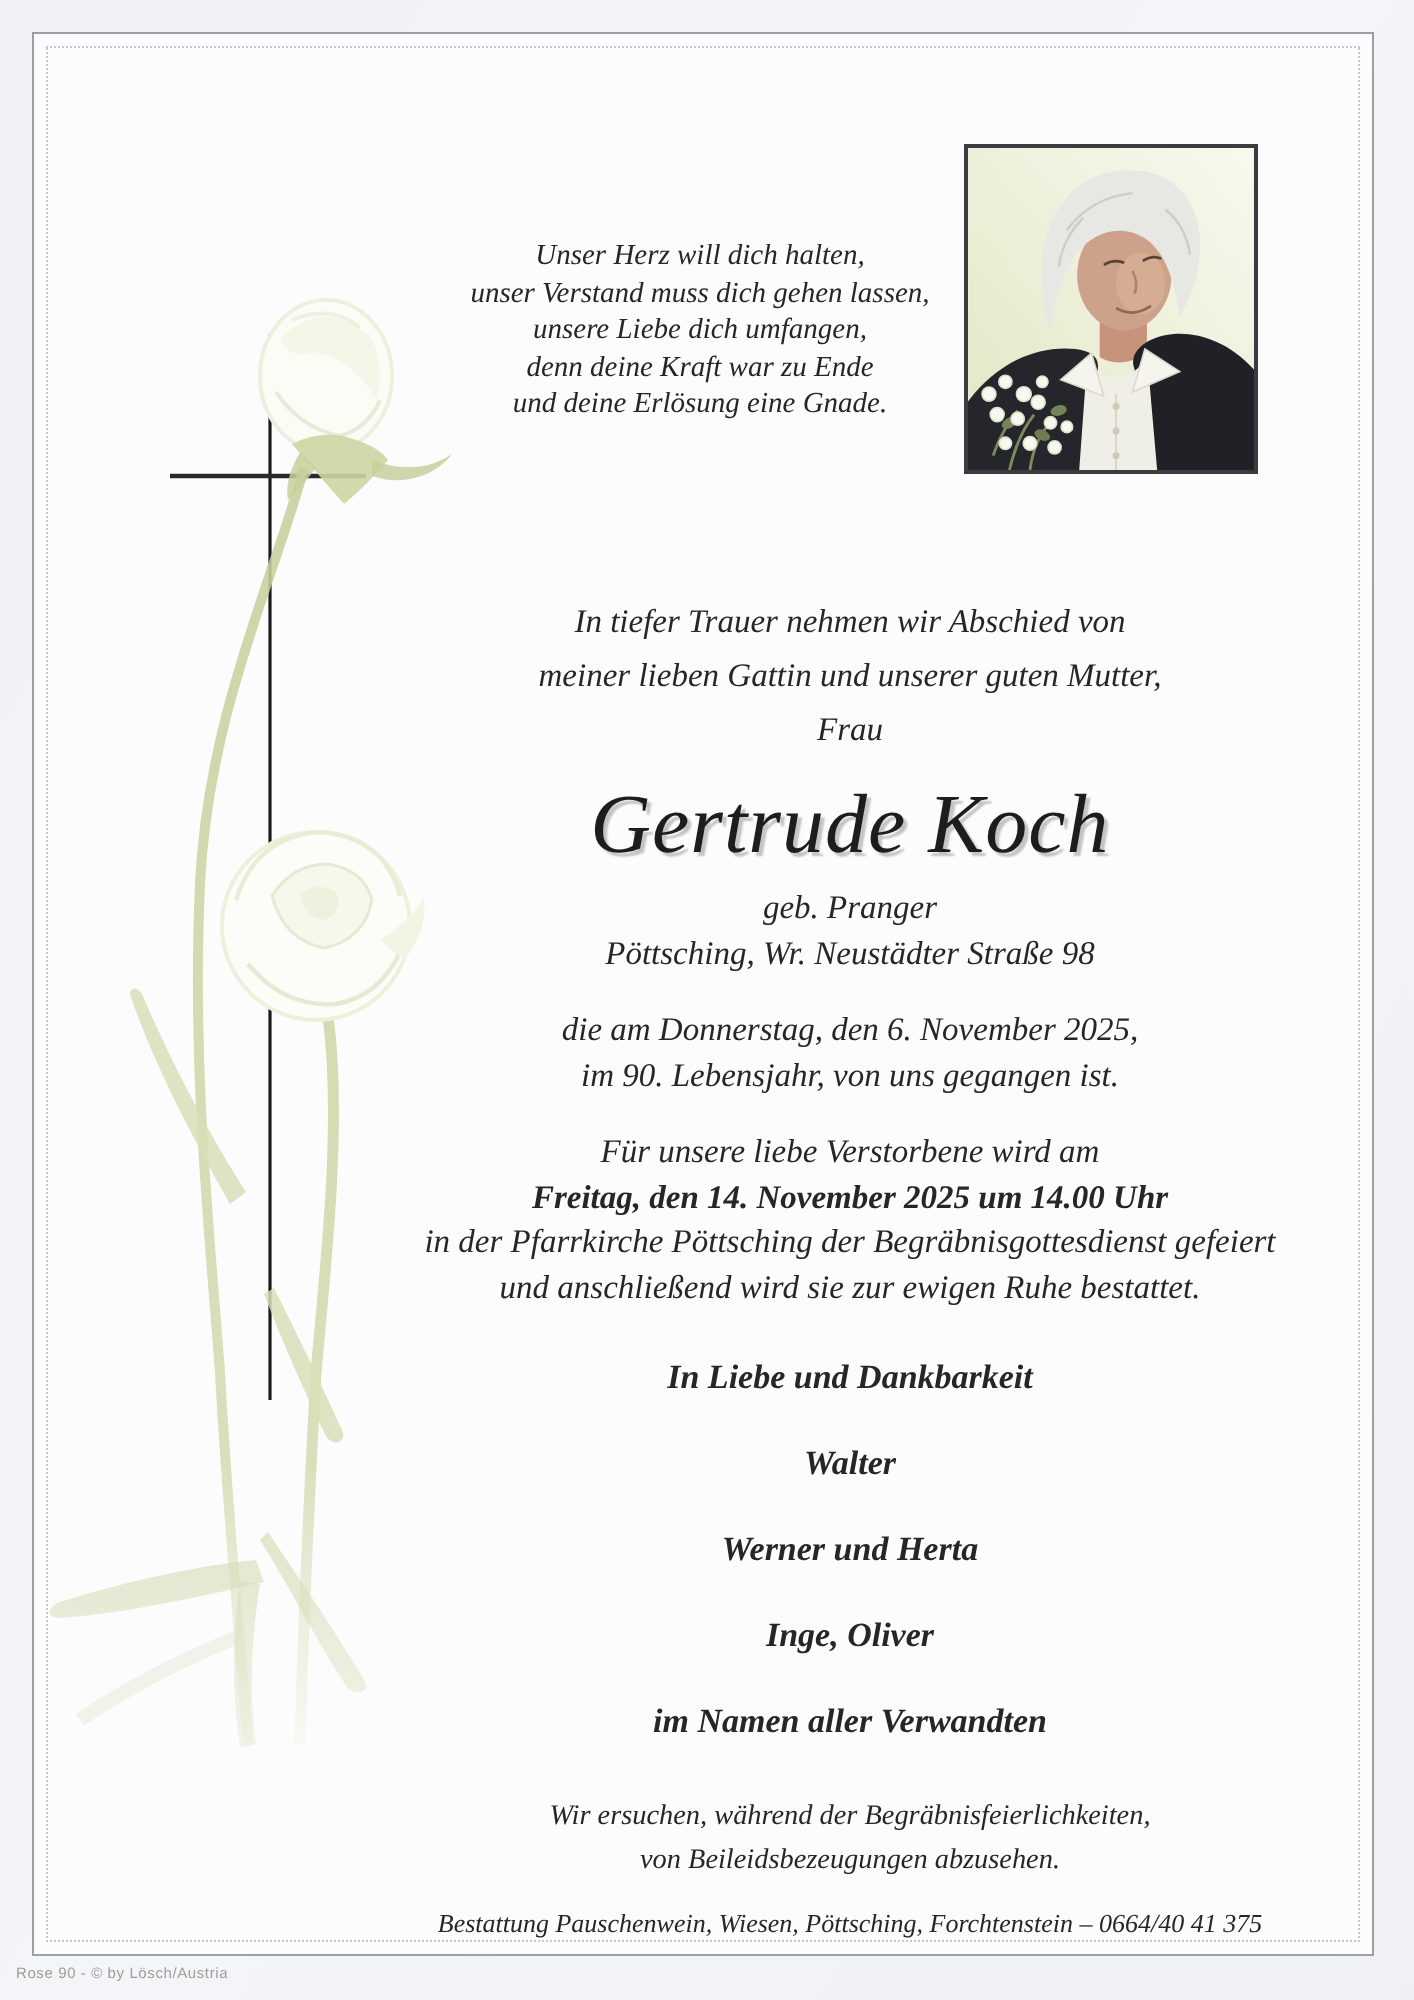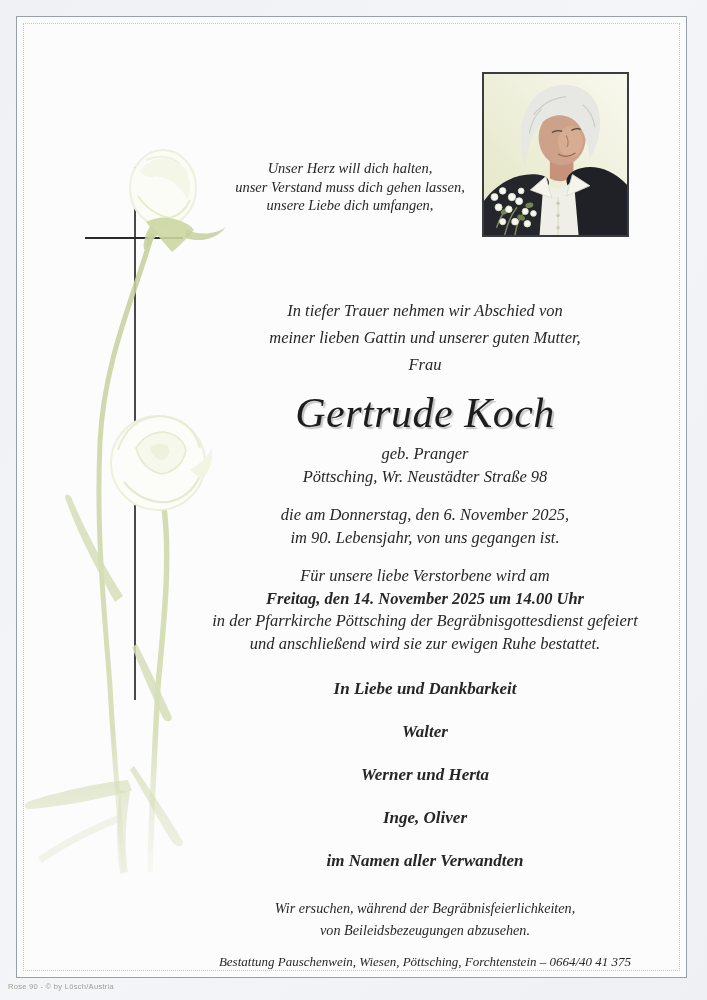--- a/index.html
+++ b/index.html
@@ -26,21 +26,21 @@
   
   #rose-art{position:absolute;left:0;top:130px;width:270px;height:800px;}
   
   #photo{
     position:absolute;left:482px;top:72px;width:143px;height:161px;
     border:2px solid #3a3c40;box-sizing:content-box;background:#eef0da;
   }
   #photo svg{display:block;}
   
   .tb{position:absolute;text-align:center;color:#262626;font-style:italic;}
-  .poem{left:175px;top:119px;width:350px;font-size:14.5px;line-height:18.5px;margin-top:40px;}
+  .poem{left:175px;top:119px;width:350px;font-size:14.5px;line-height:18.5px;}
   .col{left:140px;width:570px;}
   .intro{top:297px;font-size:16.5px;line-height:27px;}
   .name{top:389px;font-size:42px;line-height:48px;letter-spacing:.5px;
         text-shadow:2px 2px 1px rgba(150,150,150,.55);color:#1d1d1d;}
   .sub{top:442px;font-size:16.5px;line-height:23px;}
   .death{top:503px;font-size:16.5px;line-height:23px;}
   .funeral{top:565px;font-size:16.5px;line-height:22.5px;}
   .bold{font-weight:bold;}
   .mourner{font-size:17px;line-height:20px;font-weight:bold;}
   .m0{top:679px;} .m1{top:722px;} .m2{top:765px;} .m3{top:808px;} .m4{top:851px;}
@@ -169,20 +169,22 @@
             <circle cx="36" cy="114" r="2.8"></circle>
         </g>
       </g>
     </svg>
   </div>
 
   <div class="tb poem">
     <div>Unser Herz will dich halten,</div>
     <div>unser Verstand muss dich gehen lassen,</div>
     <div>unsere Liebe dich umfangen,</div>
+    <div>denn deine Kraft war zu Ende</div>
+    <div>und deine Erlösung eine Gnade.</div>
   </div>
 
   <div class="tb col intro">
     <div>In tiefer Trauer nehmen wir Abschied von</div>
     <div>meiner lieben Gattin und unserer guten Mutter,</div>
     <div>Frau</div>
   </div>
 
   <div class="tb col name">Gertrude Koch</div>
 

